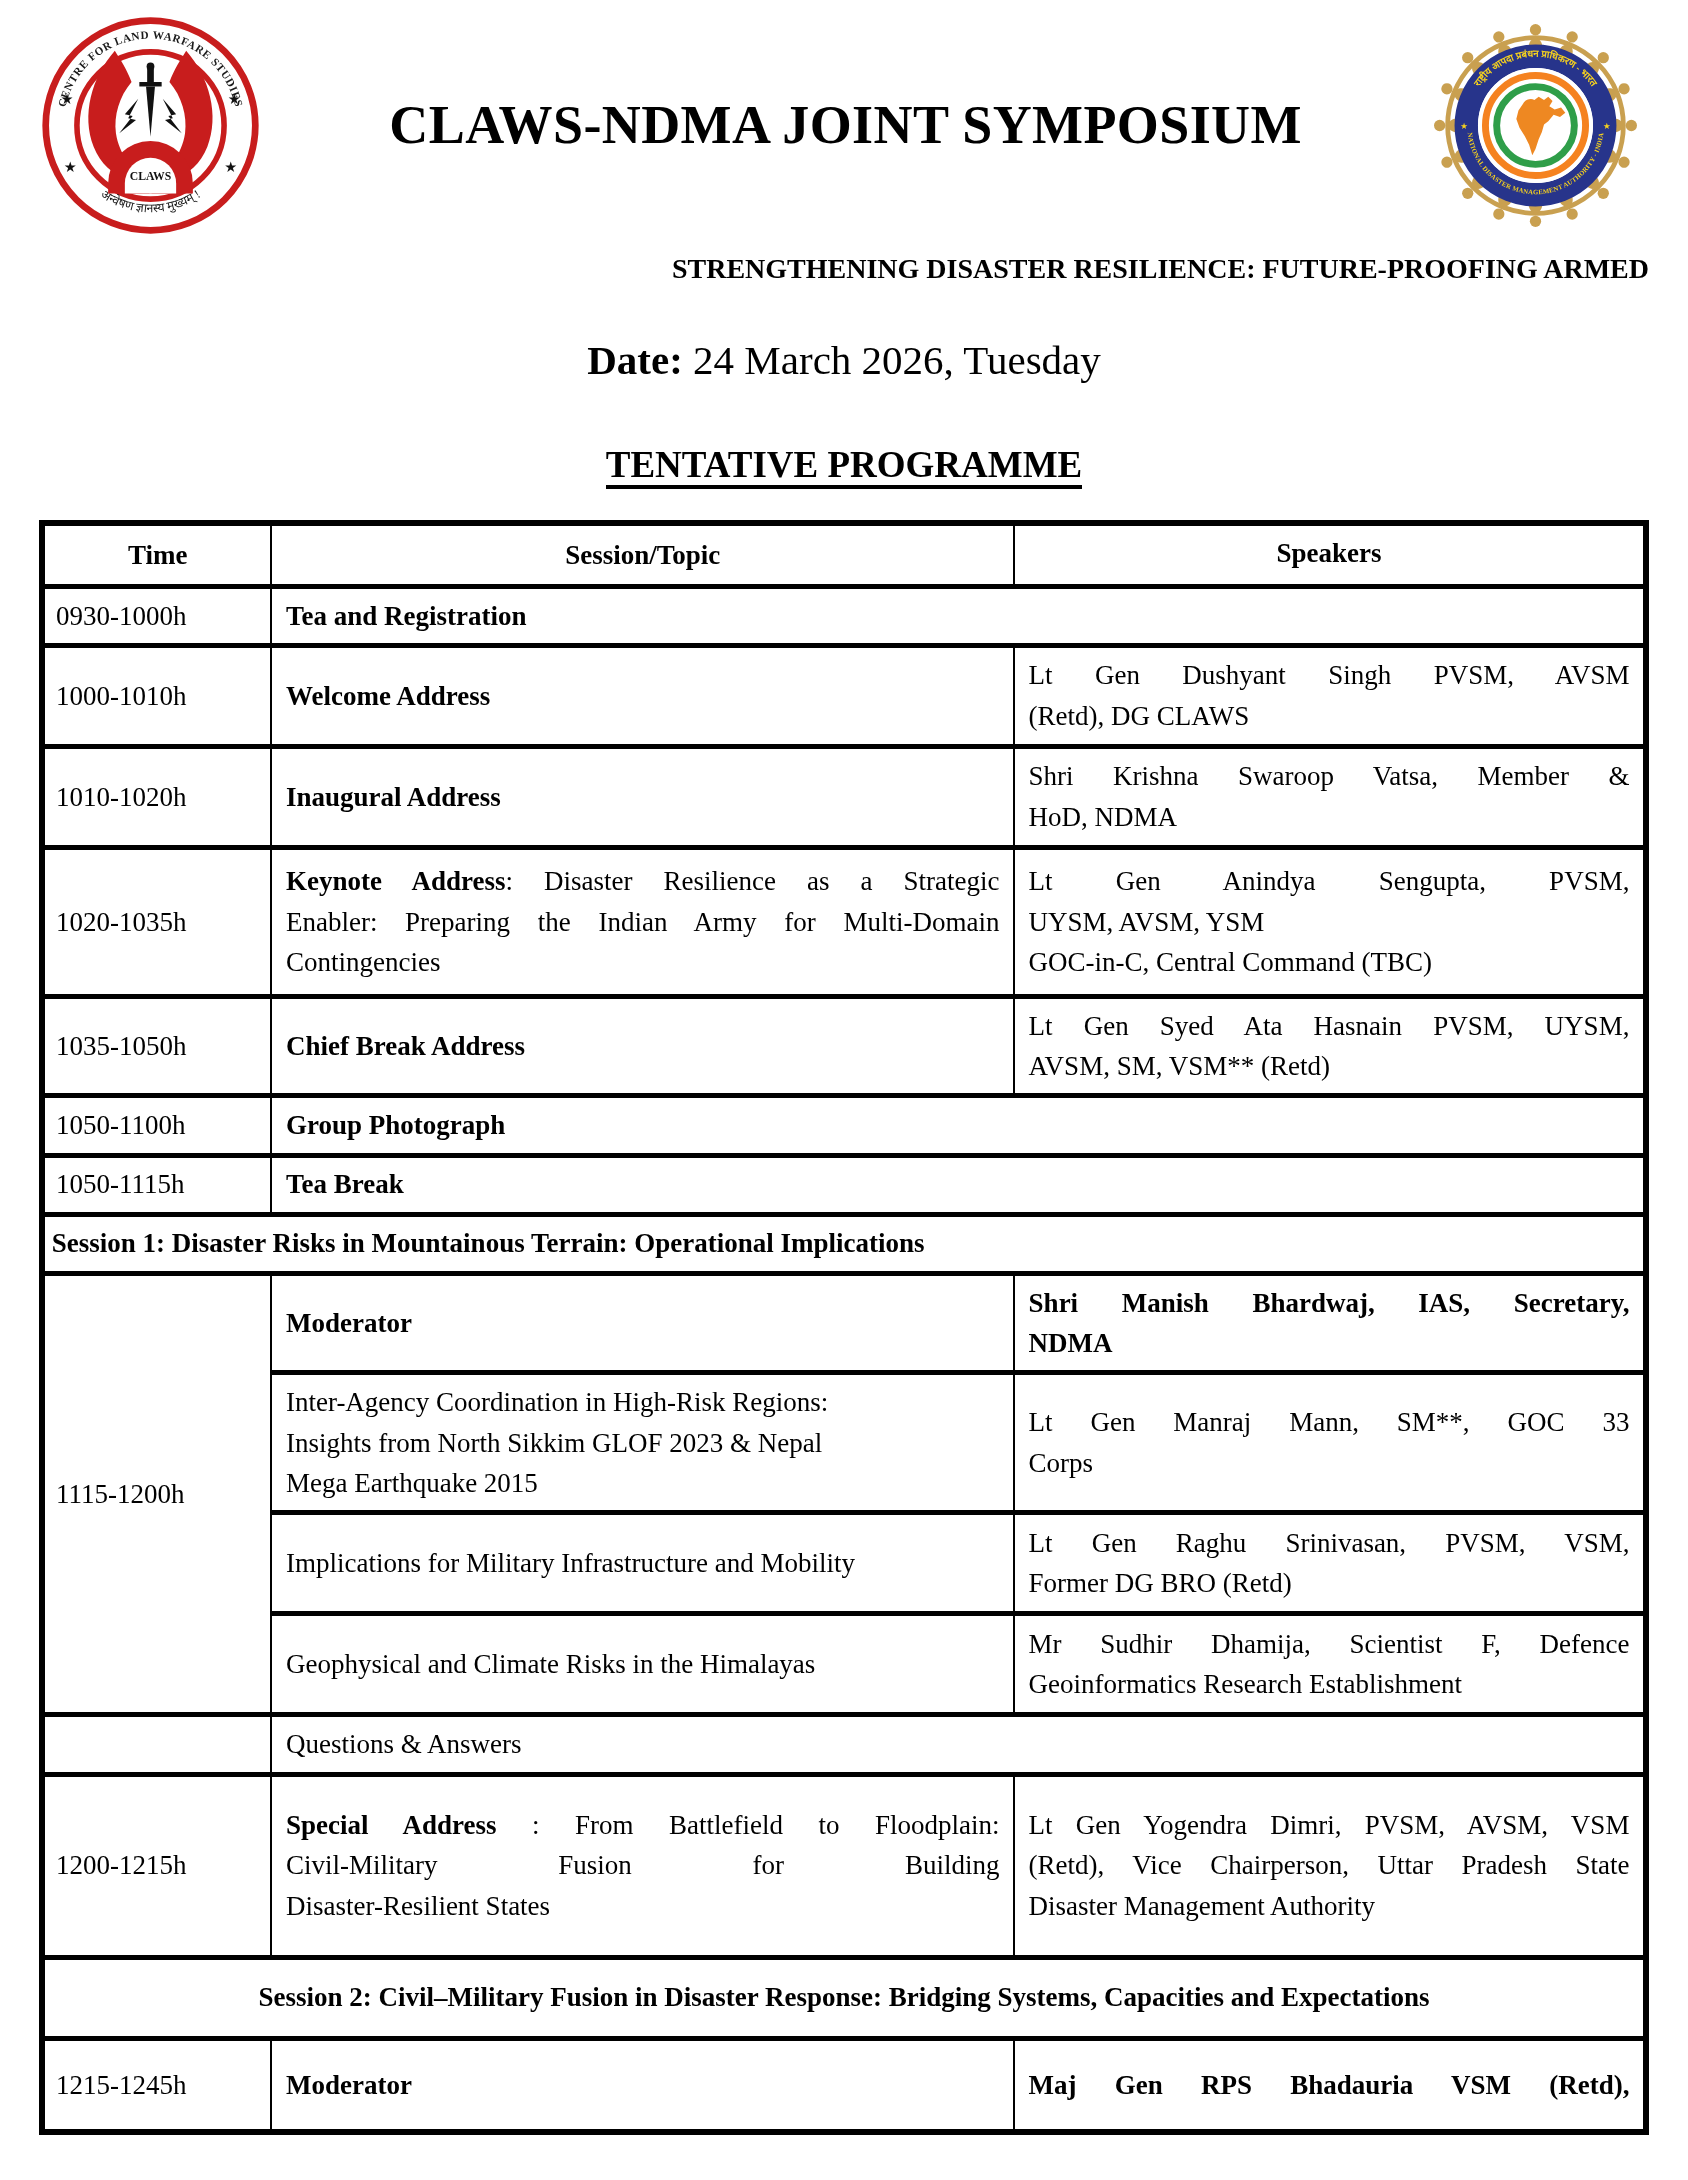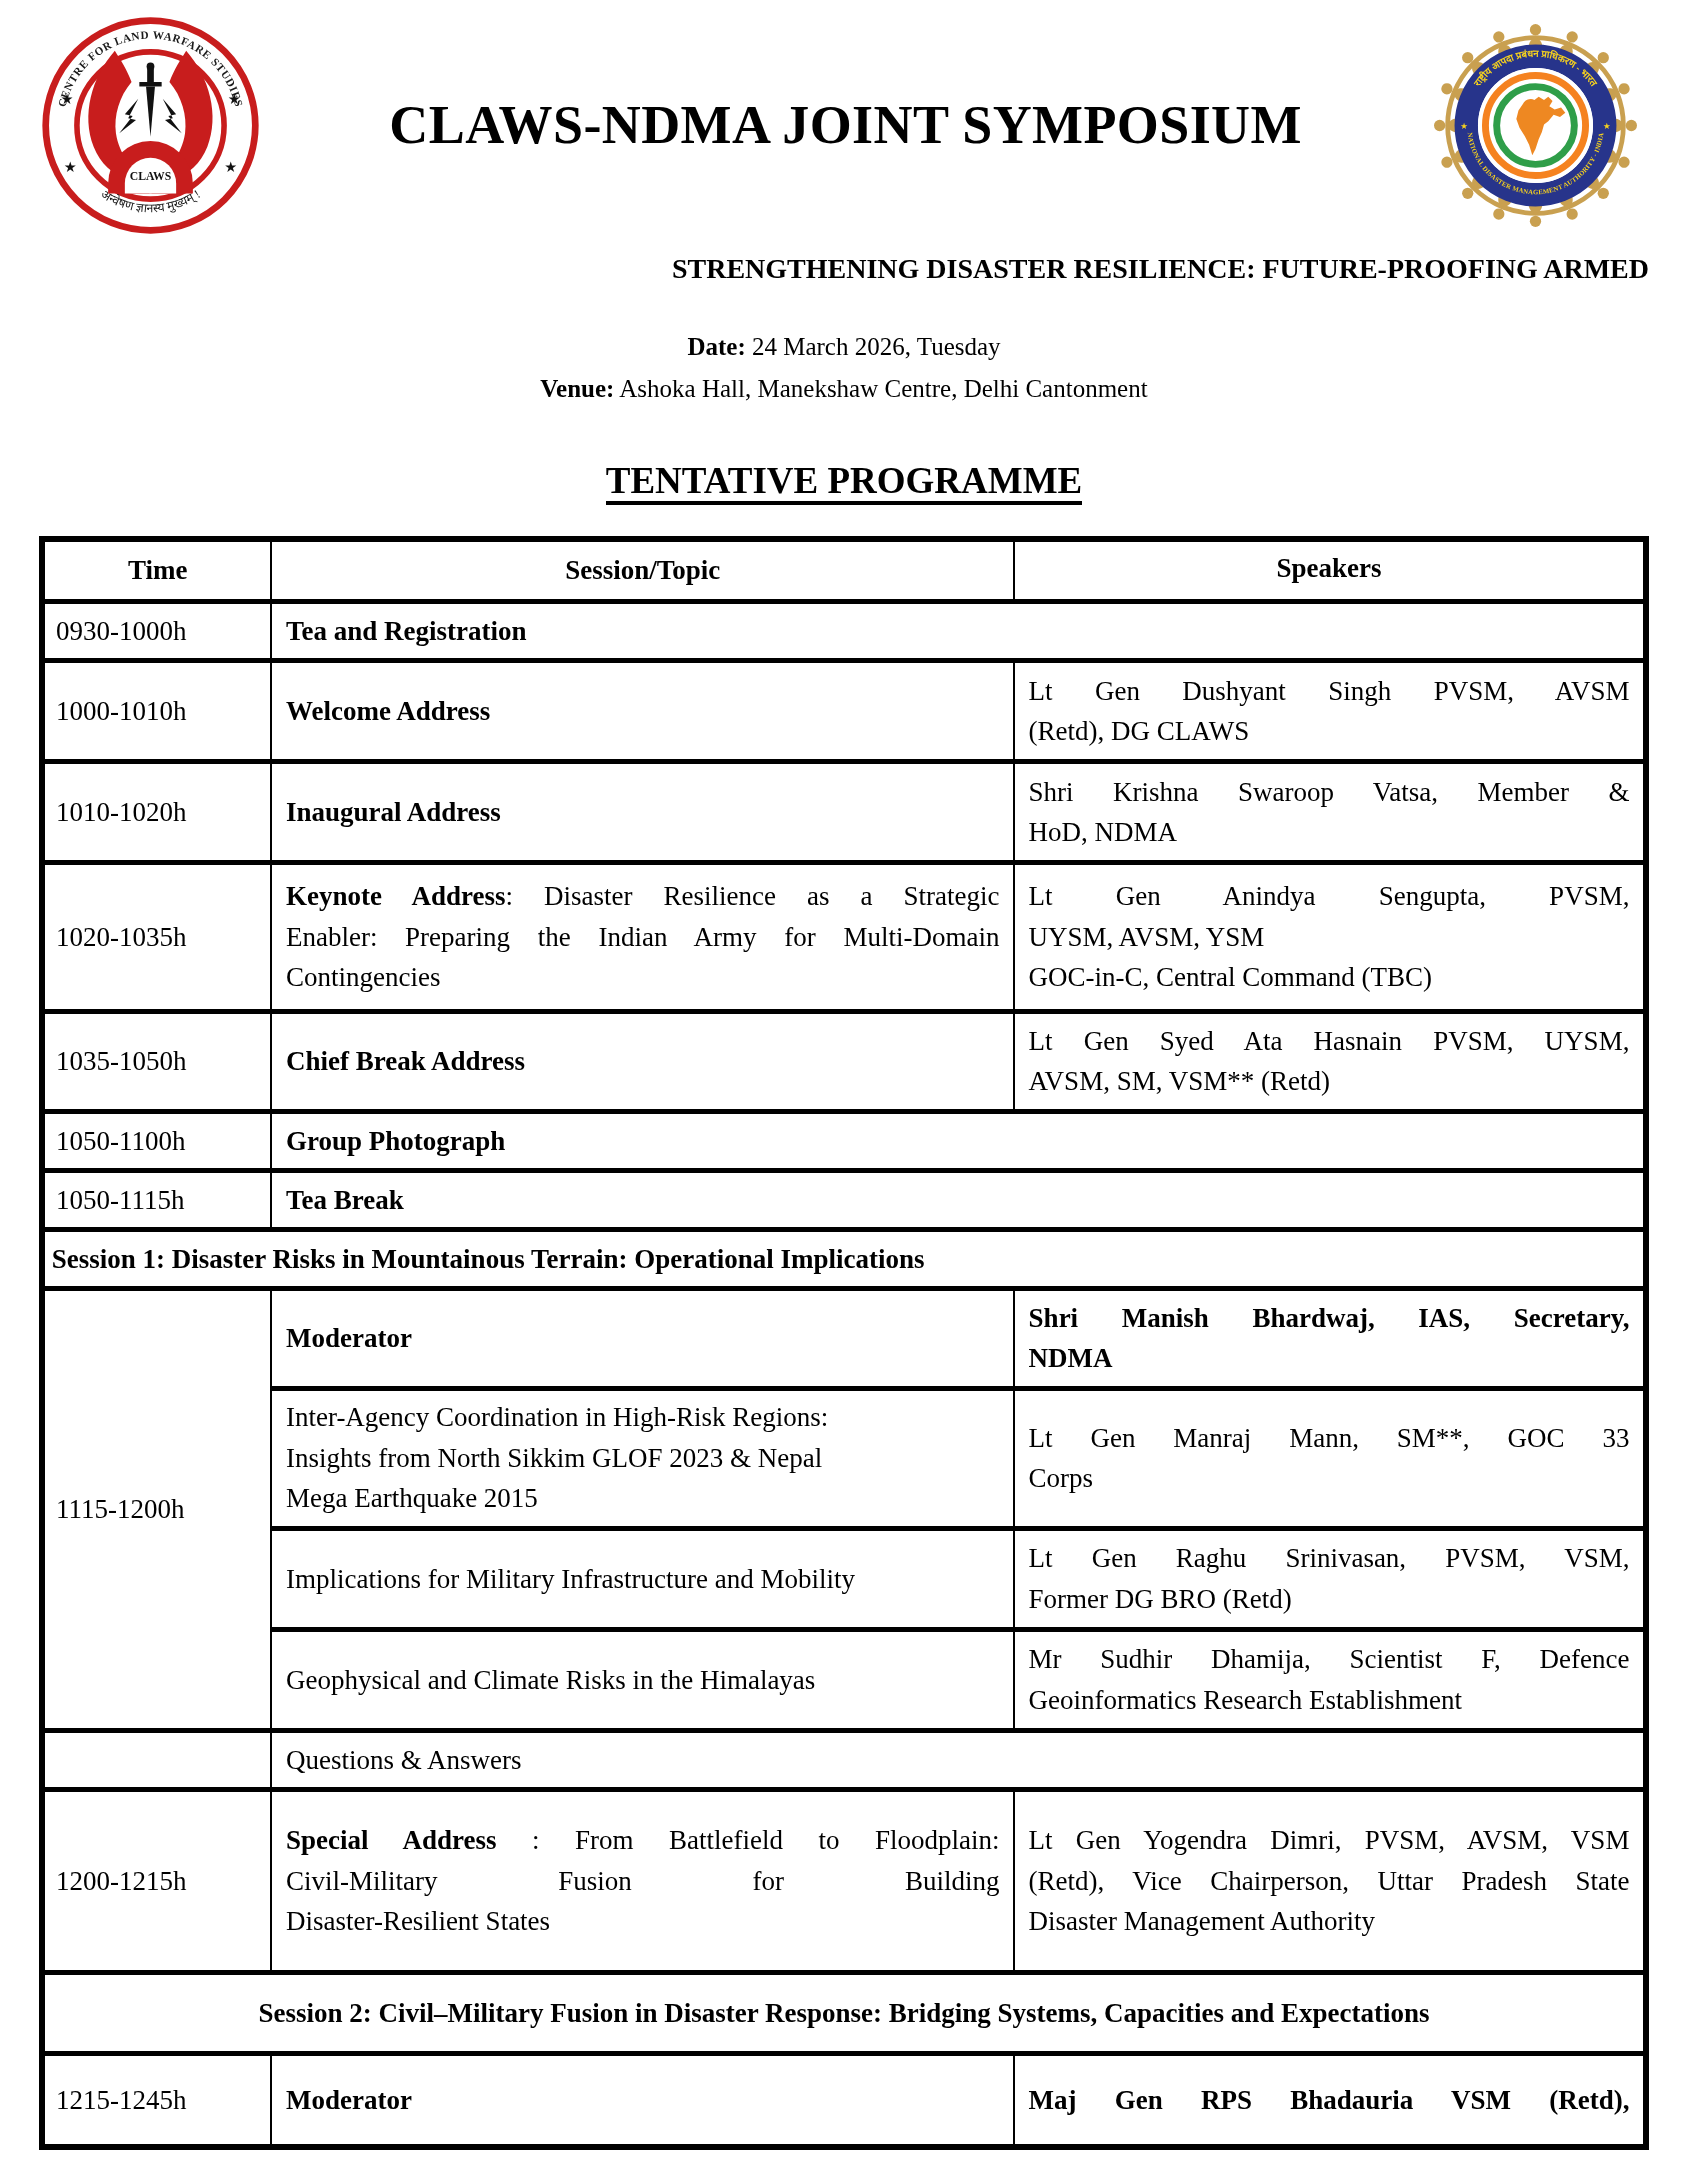--- a/index.html
+++ b/index.html
@@ -9,21 +9,21 @@
     font-family:"Liberation Serif","DejaVu Serif",serif;
   }
   
   .masthead{display:flex;align-items:center;justify-content:space-between;}
   .logo-claws{width:223px;height:223px;flex:0 0 auto;}
   .logo-ndma{width:213px;height:213px;flex:0 0 auto;margin-right:6.8px;}
   .main-title{flex:1;text-align:center;margin:0;font-size:54px;font-weight:bold;letter-spacing:0.4px;}
   
   .subtitle{text-align:right;font-weight:bold;font-size:28px;line-height:1.5;margin-top:11px;}
   .date-block{margin-top:36px;}
-  .dateline{text-align:center;font-size:25px;margin:0;line-height:1.7;}
+  .dateline{text-align:center;font-size:41px;margin:0;line-height:1.7;}
   .prog-heading{text-align:center;margin-top:48px;font-size:37px;font-weight:bold;}
   .prog-heading .u{border-bottom:4.3px solid #000;padding-bottom:0;}
   
   table.programme{width:100%;border-collapse:collapse;margin-top:34px;font-size:27px;line-height:1.5;
     border:6px solid #000;table-layout:fixed;}
   th,td{border:2.6px solid #000;border-top-width:5.1px;border-bottom-width:5.1px;
     vertical-align:middle;padding:6.8px 13.6px;overflow:hidden;}
   th{text-align:center;}
   .th-time{text-align:center;}
   .th-speakers{vertical-align:bottom;padding-bottom:10.2px;}
@@ -118,21 +118,20 @@
       <text x="167" y="103" font-size="8" text-anchor="middle" fill="#f7d21e">★</text>
     </svg>
   </div>
 
   <div class="subtitle">
     <div>STRENGTHENING DISASTER RESILIENCE: FUTURE-PROOFING ARMED</div>
   </div>
 
   <div class="date-block">
     <p class="dateline"><span class="b">Date:</span><span> 24 March 2026, Tuesday</span></p>
-    <p class="dateline"><span class="b">Venue:</span><span> Ashoka Hall, Manekshaw Centre, Delhi Cantonment</span></p>
   </div>
 
   <div class="prog-heading">
     <span class="u">TENTATIVE PROGRAMME</span>
   </div>
 
   <table class="programme">
     <colgroup>
       <col style="width:14.3%">
         <col style="width:46.3%">

